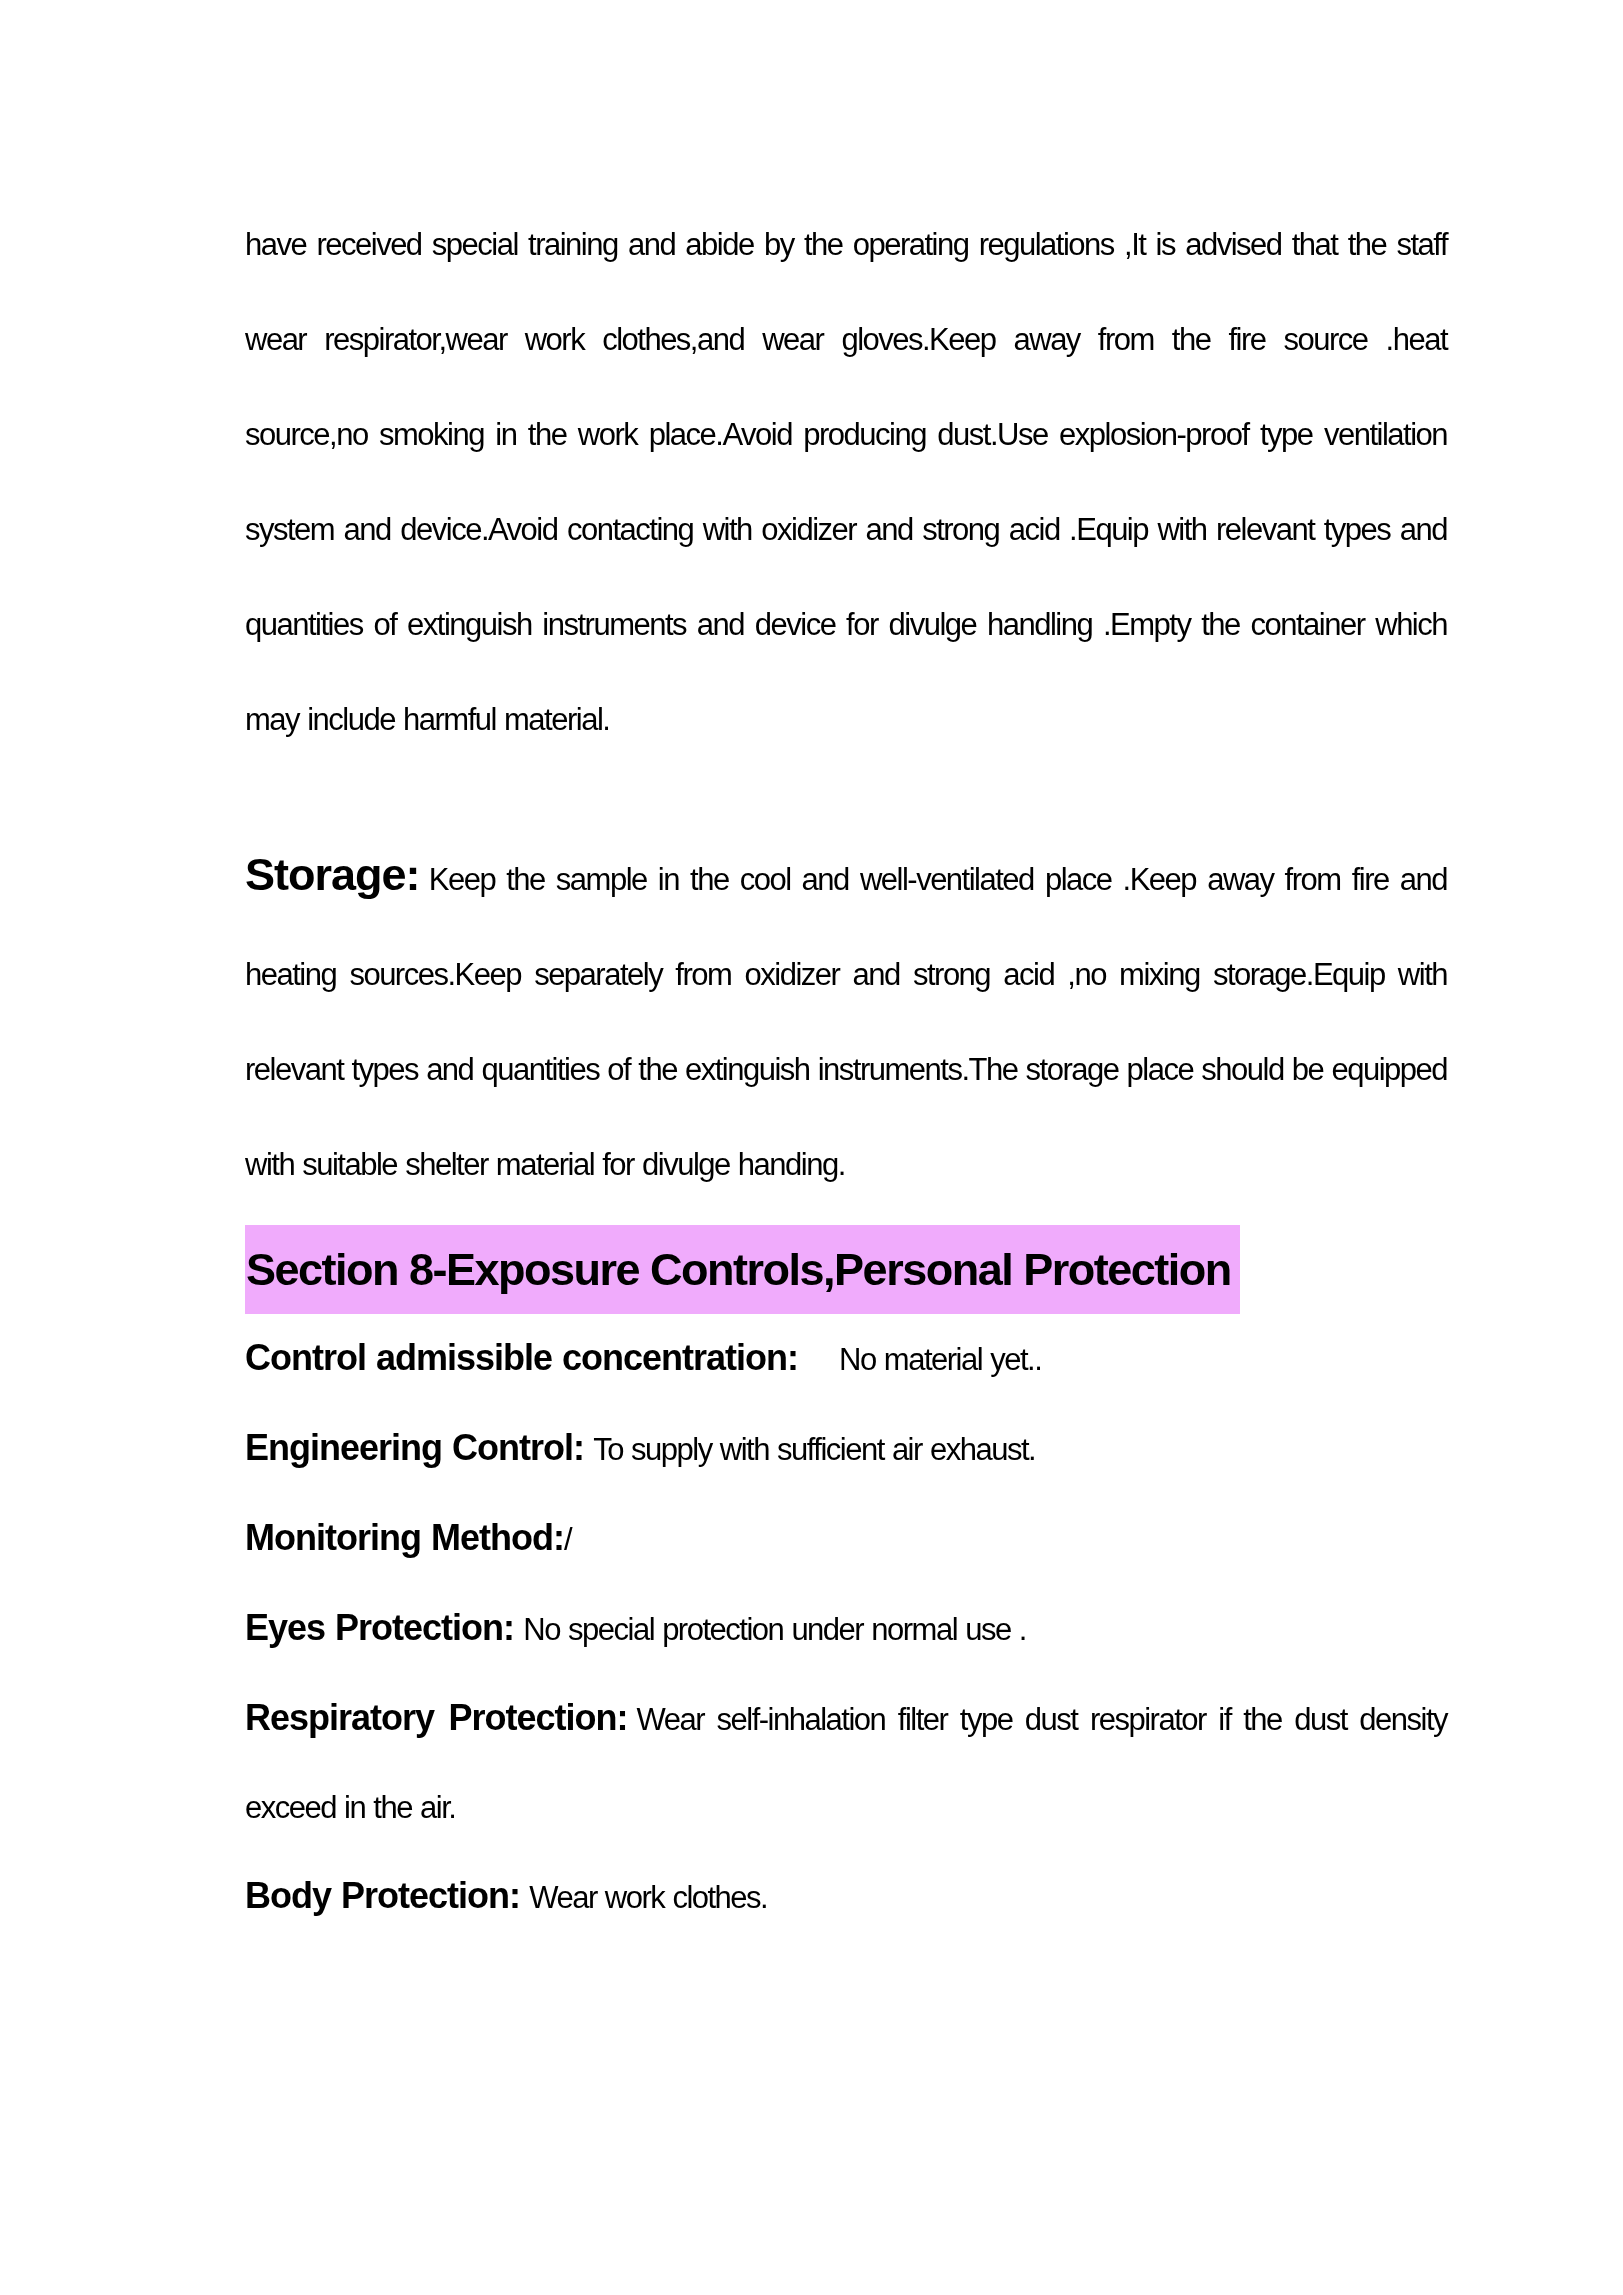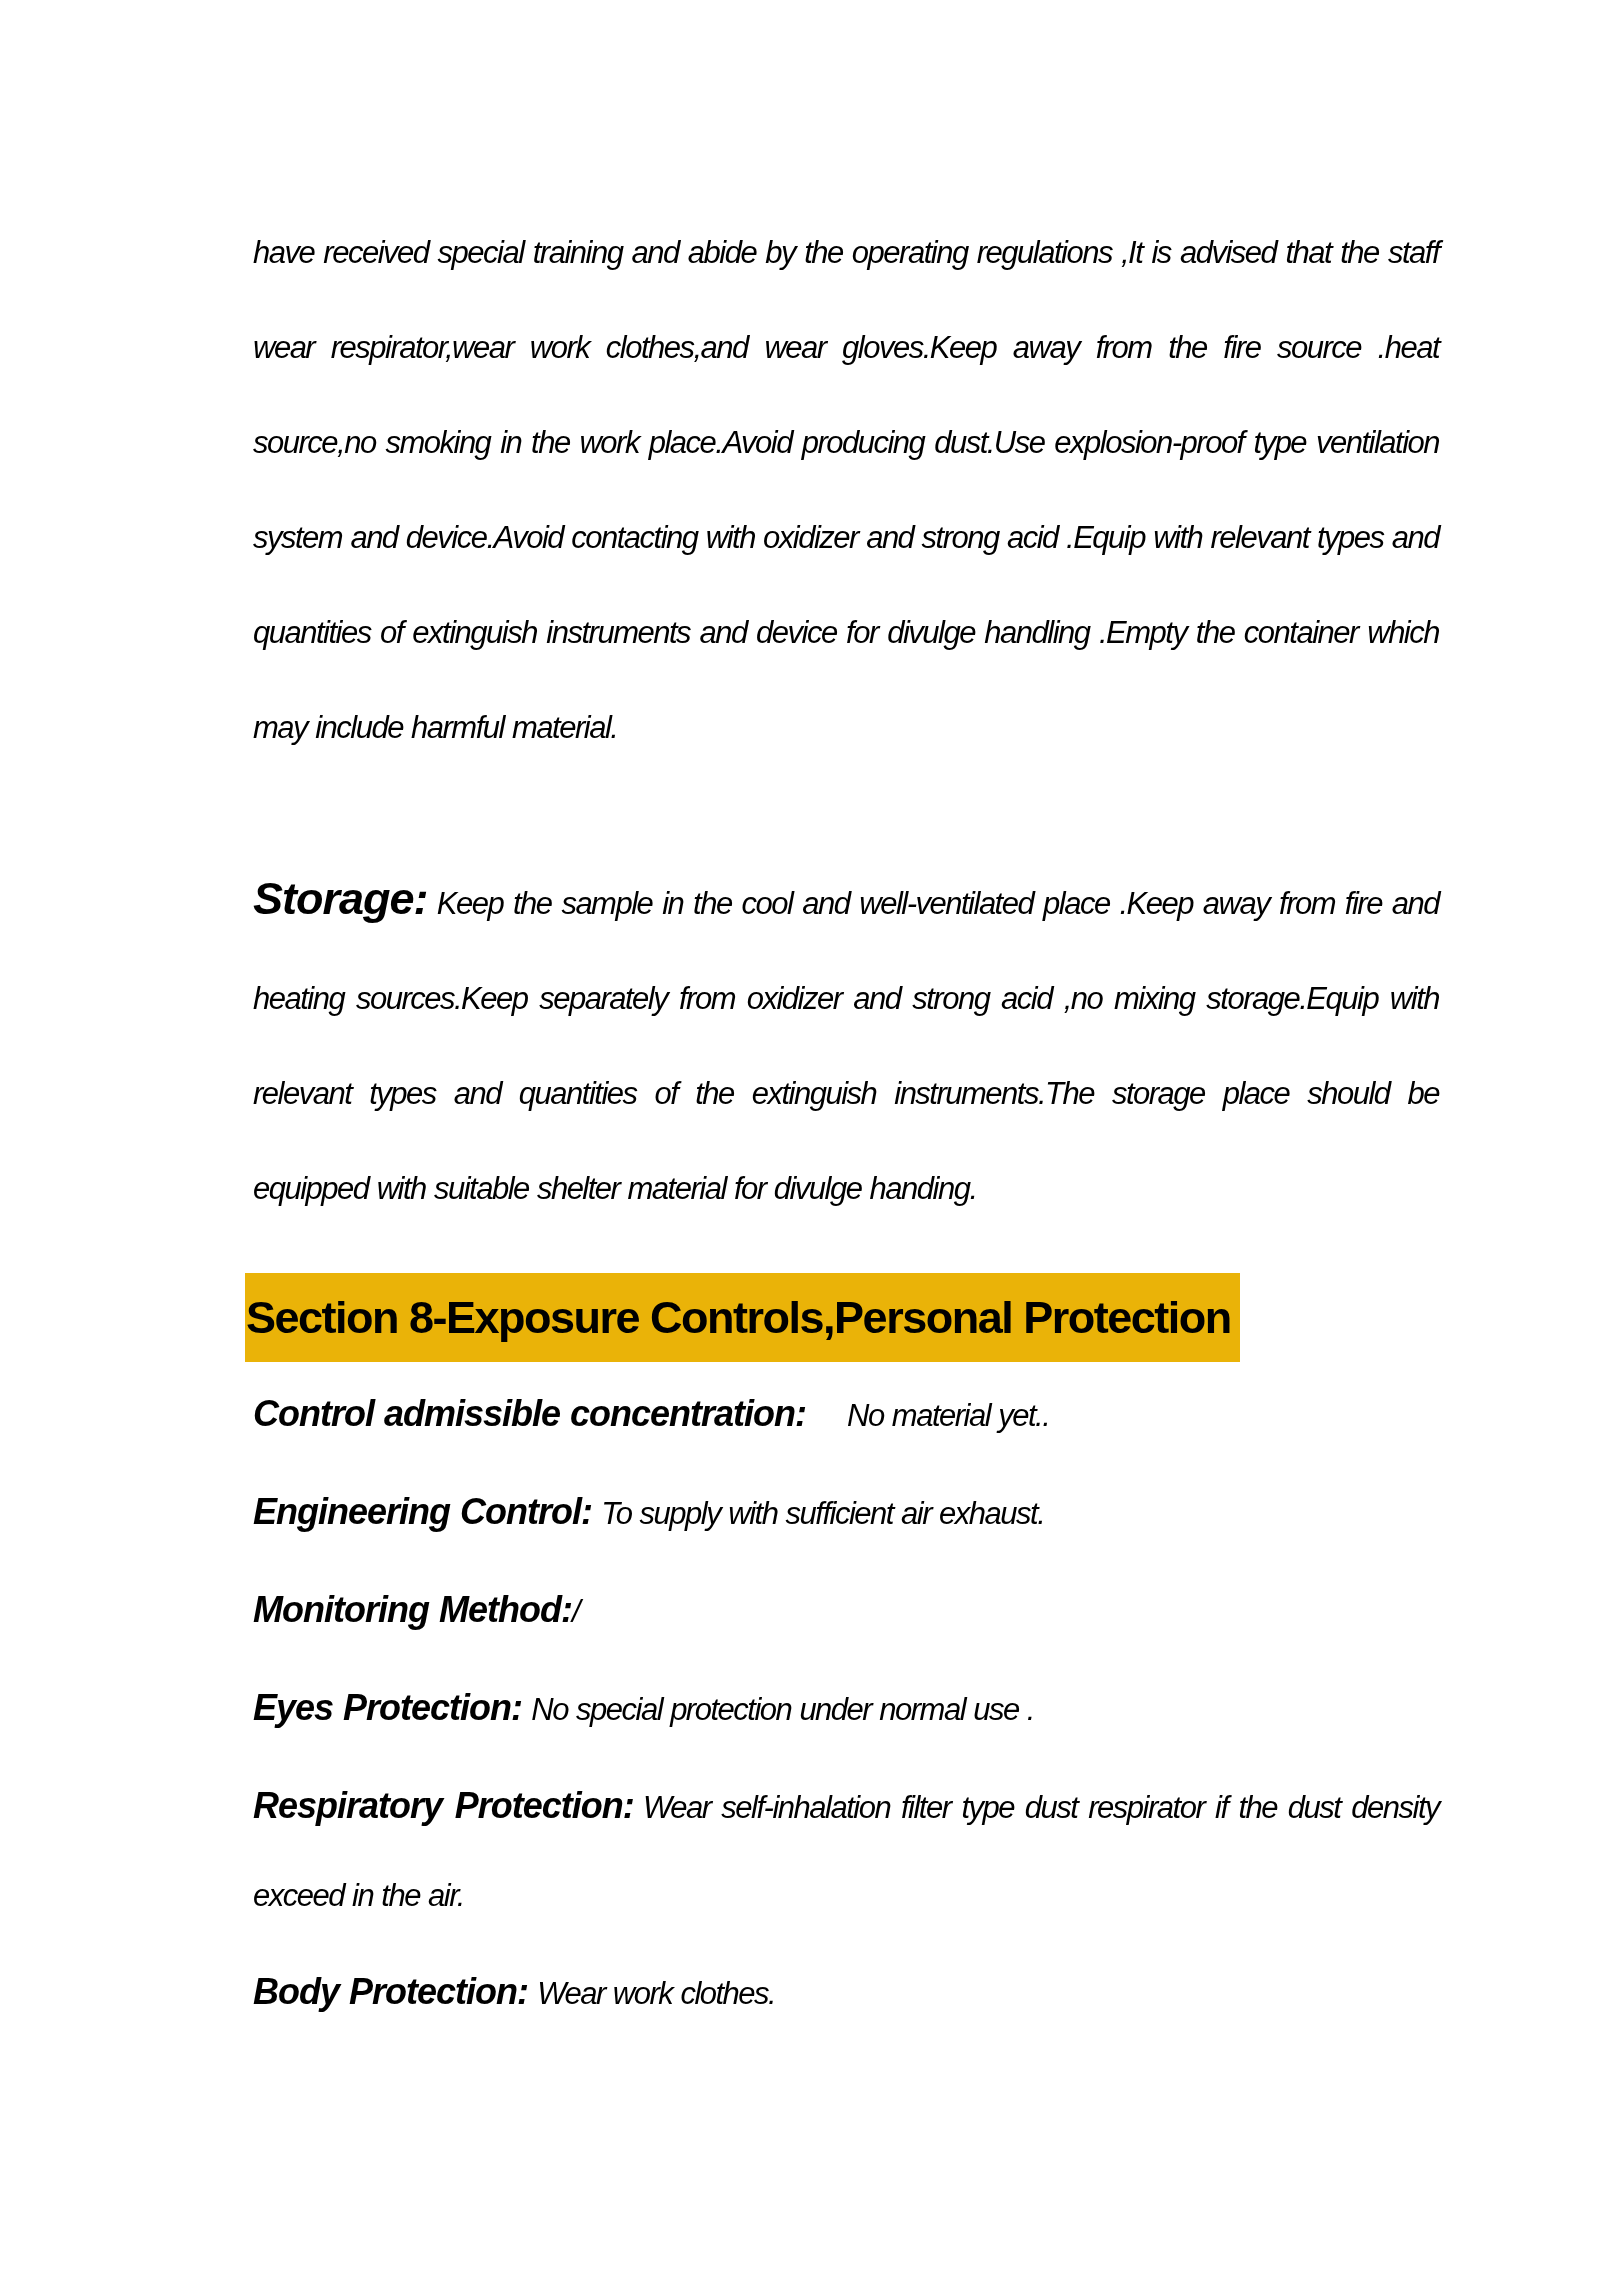--- a/index.html
+++ b/index.html
@@ -7,21 +7,21 @@
     position:relative;
     width:1623px;
     height:2295px;
     background:#ffffff;
     font-family:"Liberation Sans", sans-serif;
     color:#000000;
     box-sizing:border-box;
     padding:197px 176px 0 245px;
     overflow:hidden;
   }
-  p{margin:8px;font-style:italic;}
+  p{margin:0;}
   .bodytext{
     font-size:31px;
     line-height:95px;
     letter-spacing:-1.5px;
     word-spacing:1px;
     text-align:justify;
     color:#000000;
   }
   .inline-label{
     font-size:45px;
@@ -32,23 +32,22 @@
   .para-spacer{height:60px;}
   .section-heading{
     margin:13.3px 0 0 0;
     font-weight:bold;
   }
   .section-heading .hl{
     display:inline-block;
     line-height:89px;
     font-size:45px;
     letter-spacing:-1.5px;
-    background:#eab308;
+    background:#f0abfc;
     padding:0 9.2px 0 1px;
-    margin-top:24px;
   }
   .item{
     font-size:31px;
     line-height:88px;
     letter-spacing:-1.5px;
     word-spacing:1px;
     text-align:justify;
   }
   .item .ilbl{
     font-size:36px;

